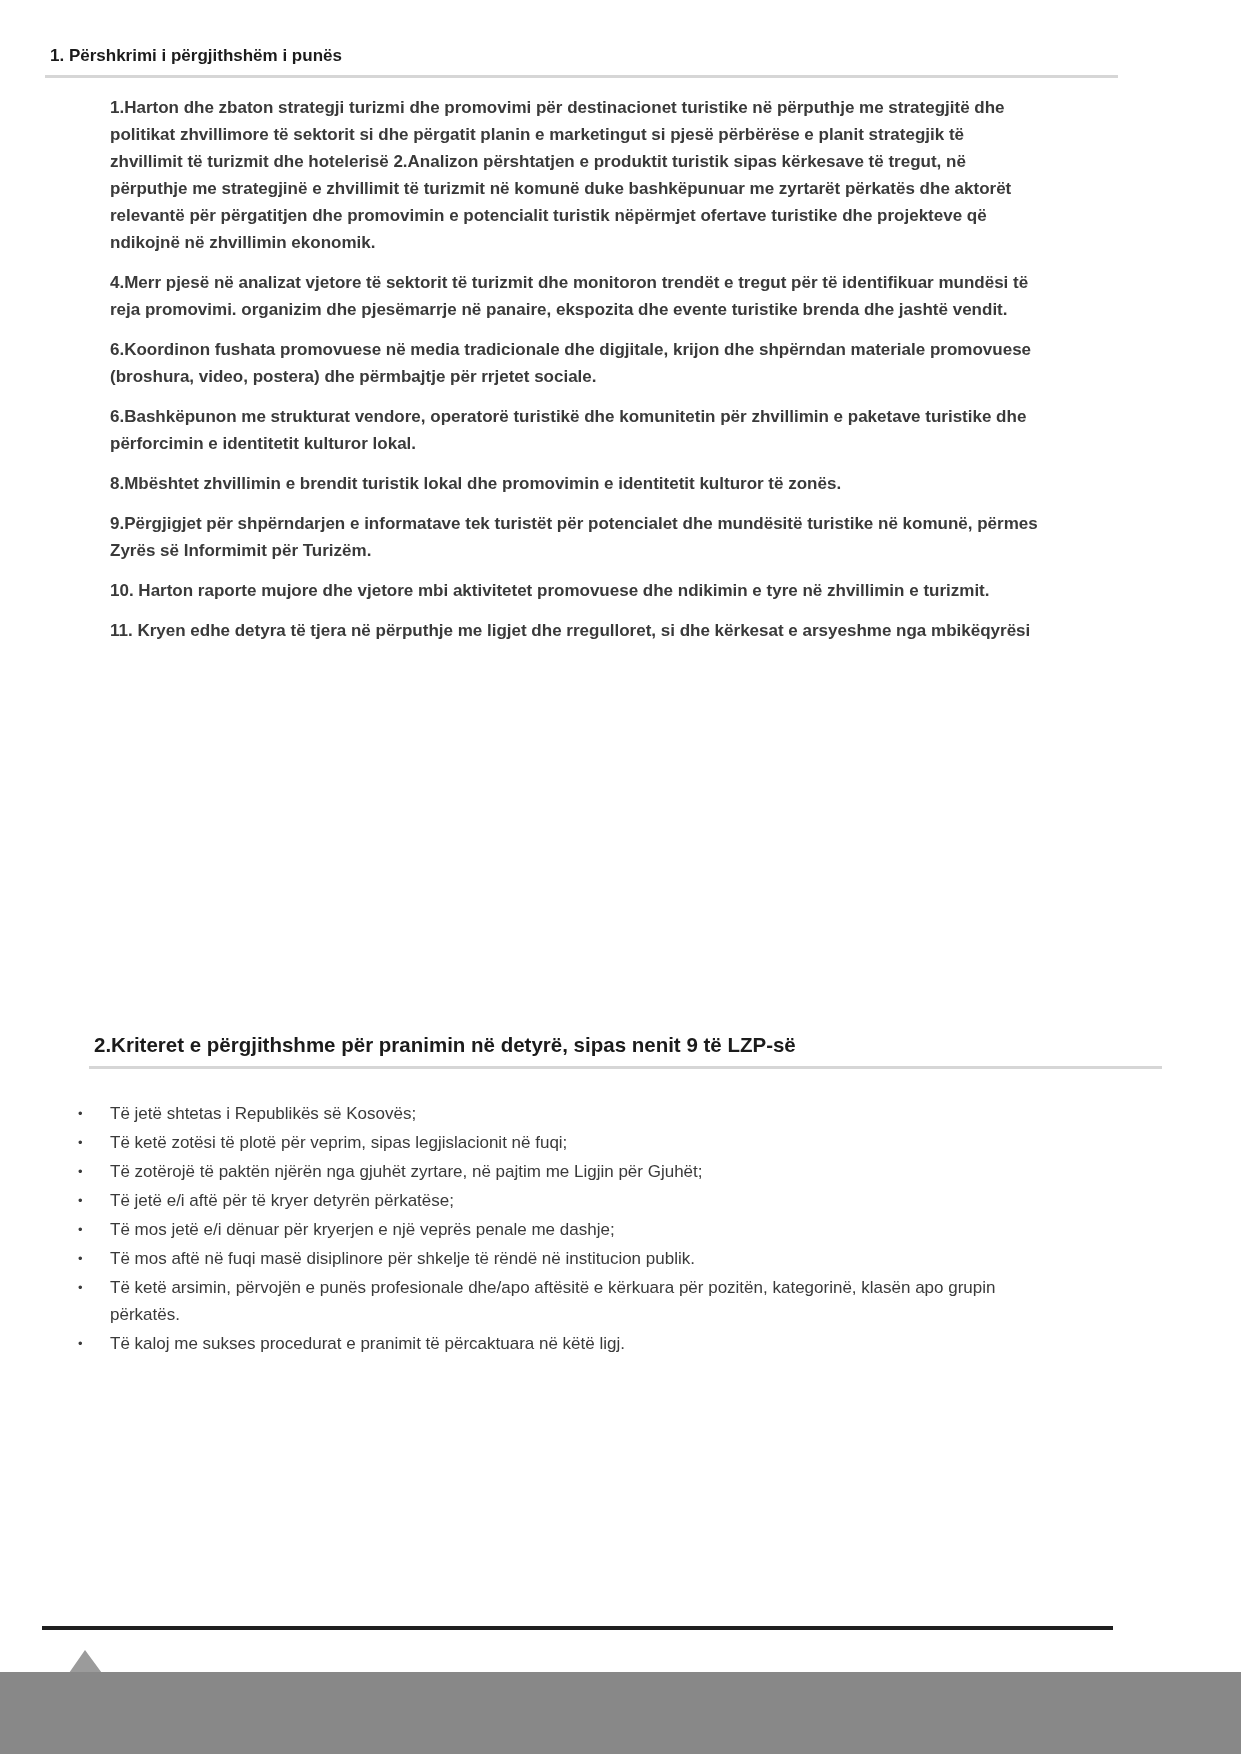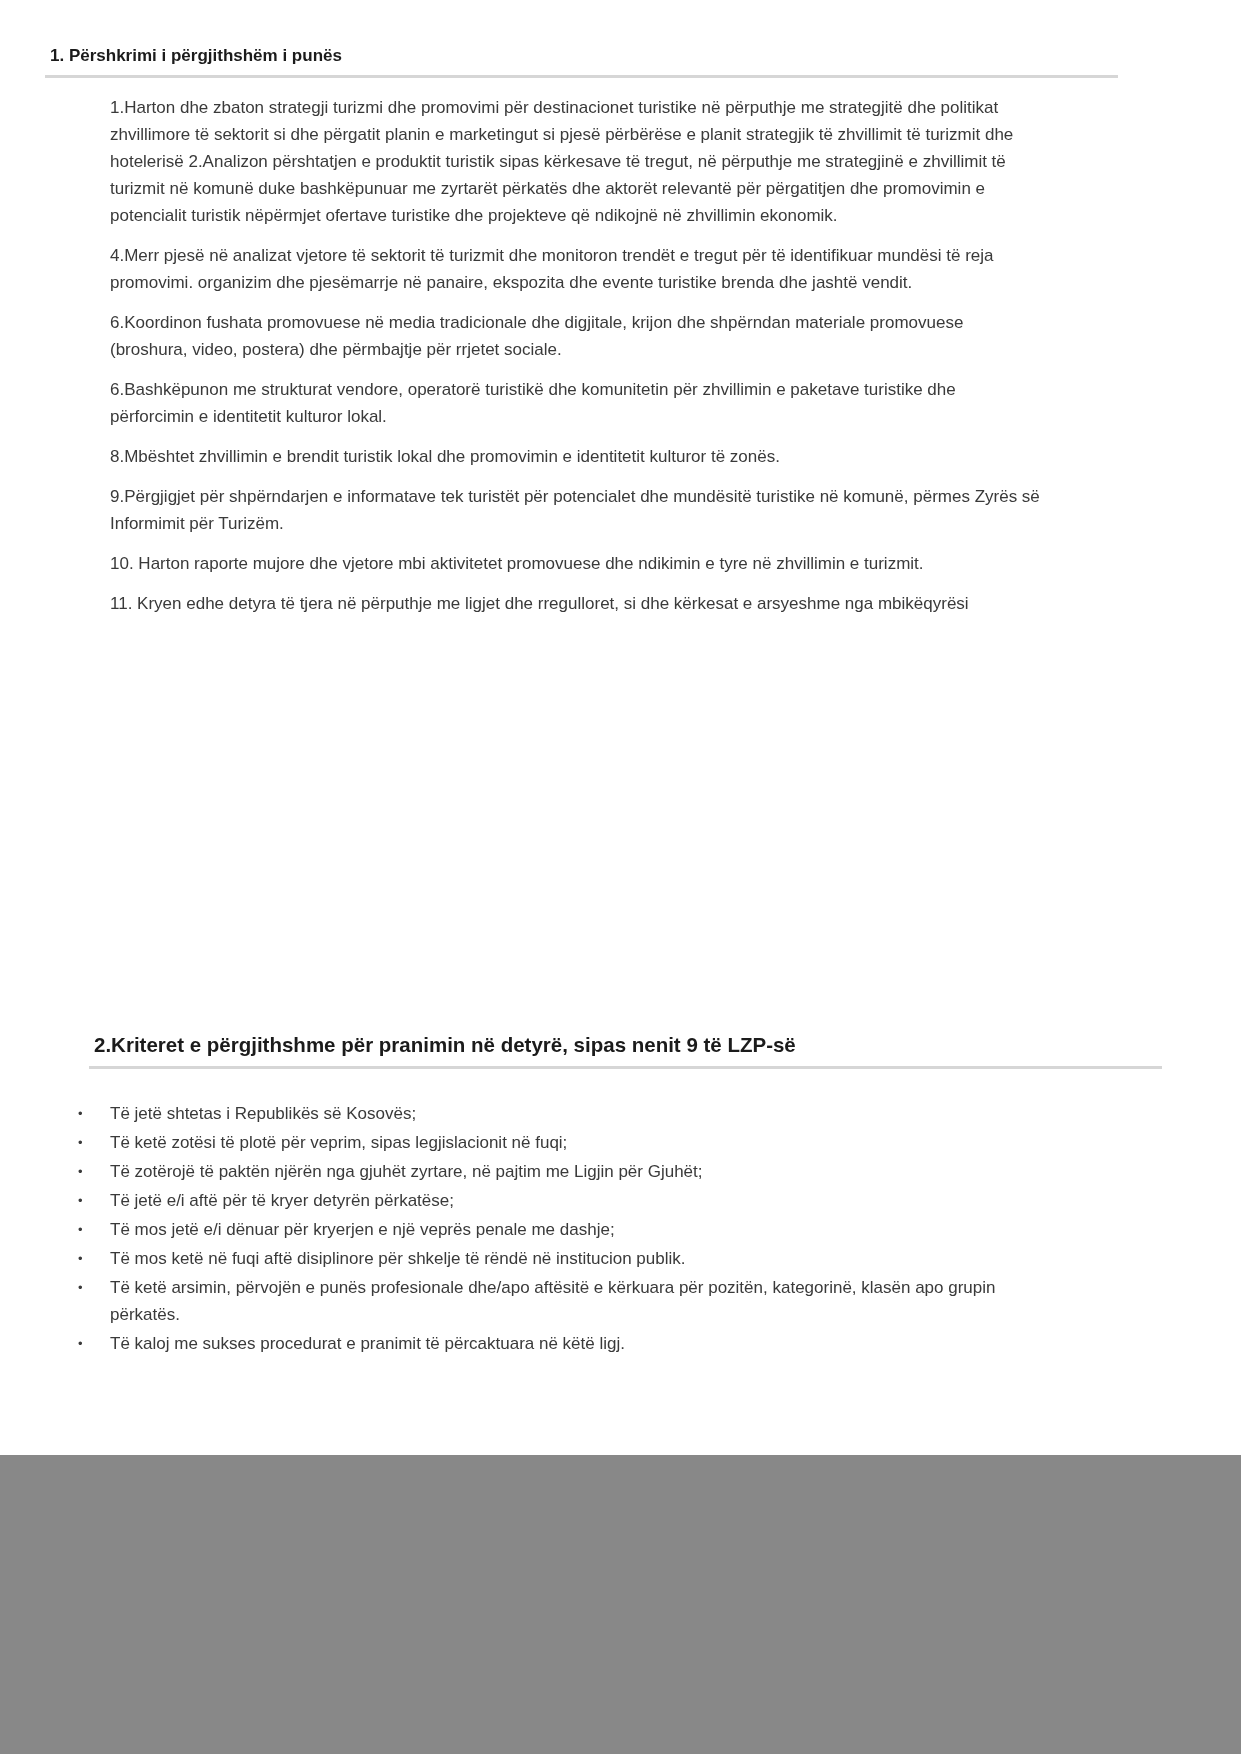--- a/index.html
+++ b/index.html
@@ -1,39 +1,39 @@
 <!DOCTYPE html>
 <html lang="sq"><head>
 <meta charset="utf-8">
 <style>
   html,body { margin:0; padding:0; background:#888; }
   .page {
     position:relative;
-    width:1241px; height:1455px;
+    width:1241px; height:1672px;
     margin:0 auto;
     background:#ffffff;
     font-family:"Liberation Sans", sans-serif;
     color:#3a3a3a;
     overflow:hidden;
   }
   
   .sec-head {
     position:absolute; left:45px; width:1068px;
     border-bottom:3px solid #d6d6d6;
     padding:0 0 9px 5px;
     color:#1b1b1b; font-weight:700; margin:0;
   }
   .sec-head.h1 { top:46px; font-size:17px; }
   .sec-head.h2 { top:1033px; font-size:20.5px;margin-left:44px; }
   
   .body-text {
     position:absolute; left:110px; top:94px; width:930px;
     font-size:17px; line-height:27px;
   }
-  .body-text p { margin:0 0 13px 0; }
+  .body-text p { margin:0 0 13px 0;font-weight:bold; }
   
   .criteria-list {
     position:absolute; left:78px; top:1100px; width:960px;
     list-style:none; margin:0; padding:0;
     font-size:17px; line-height:27px;
   }
   .criteria-list li {
     position:relative; padding-left:32px; margin:0 0 2px 0;
   }
   .criteria-list li .bullet-dot {
@@ -91,21 +91,21 @@
     <li>
       <span class="bullet-dot">•</span>
       <span>Të jetë e/i aftë për të kryer detyrën përkatëse;</span>
     </li>
     <li>
       <span class="bullet-dot">•</span>
       <span>Të mos jetë e/i dënuar për kryerjen e një veprës penale me dashje;</span>
     </li>
     <li>
       <span class="bullet-dot">•</span>
-      <span>Të mos ketë në fuqi aftë disiplinore për shkelje të rëndë në institucion publik.</span>
+      <span>Të mos aftë në fuqi masë disiplinore për shkelje të rëndë në institucion publik.</span>
     </li>
     <li>
       <span class="bullet-dot">•</span>
       <span>Të ketë arsimin, përvojën e punës profesionale dhe/apo aftësitë e kërkuara për pozitën, kategorinë, klasën apo grupin përkatës.</span>
     </li>
     <li>
       <span class="bullet-dot">•</span>
       <span>Të kaloj me sukses procedurat e pranimit të përcaktuara në këtë ligj.</span>
     </li>
   </ul>

